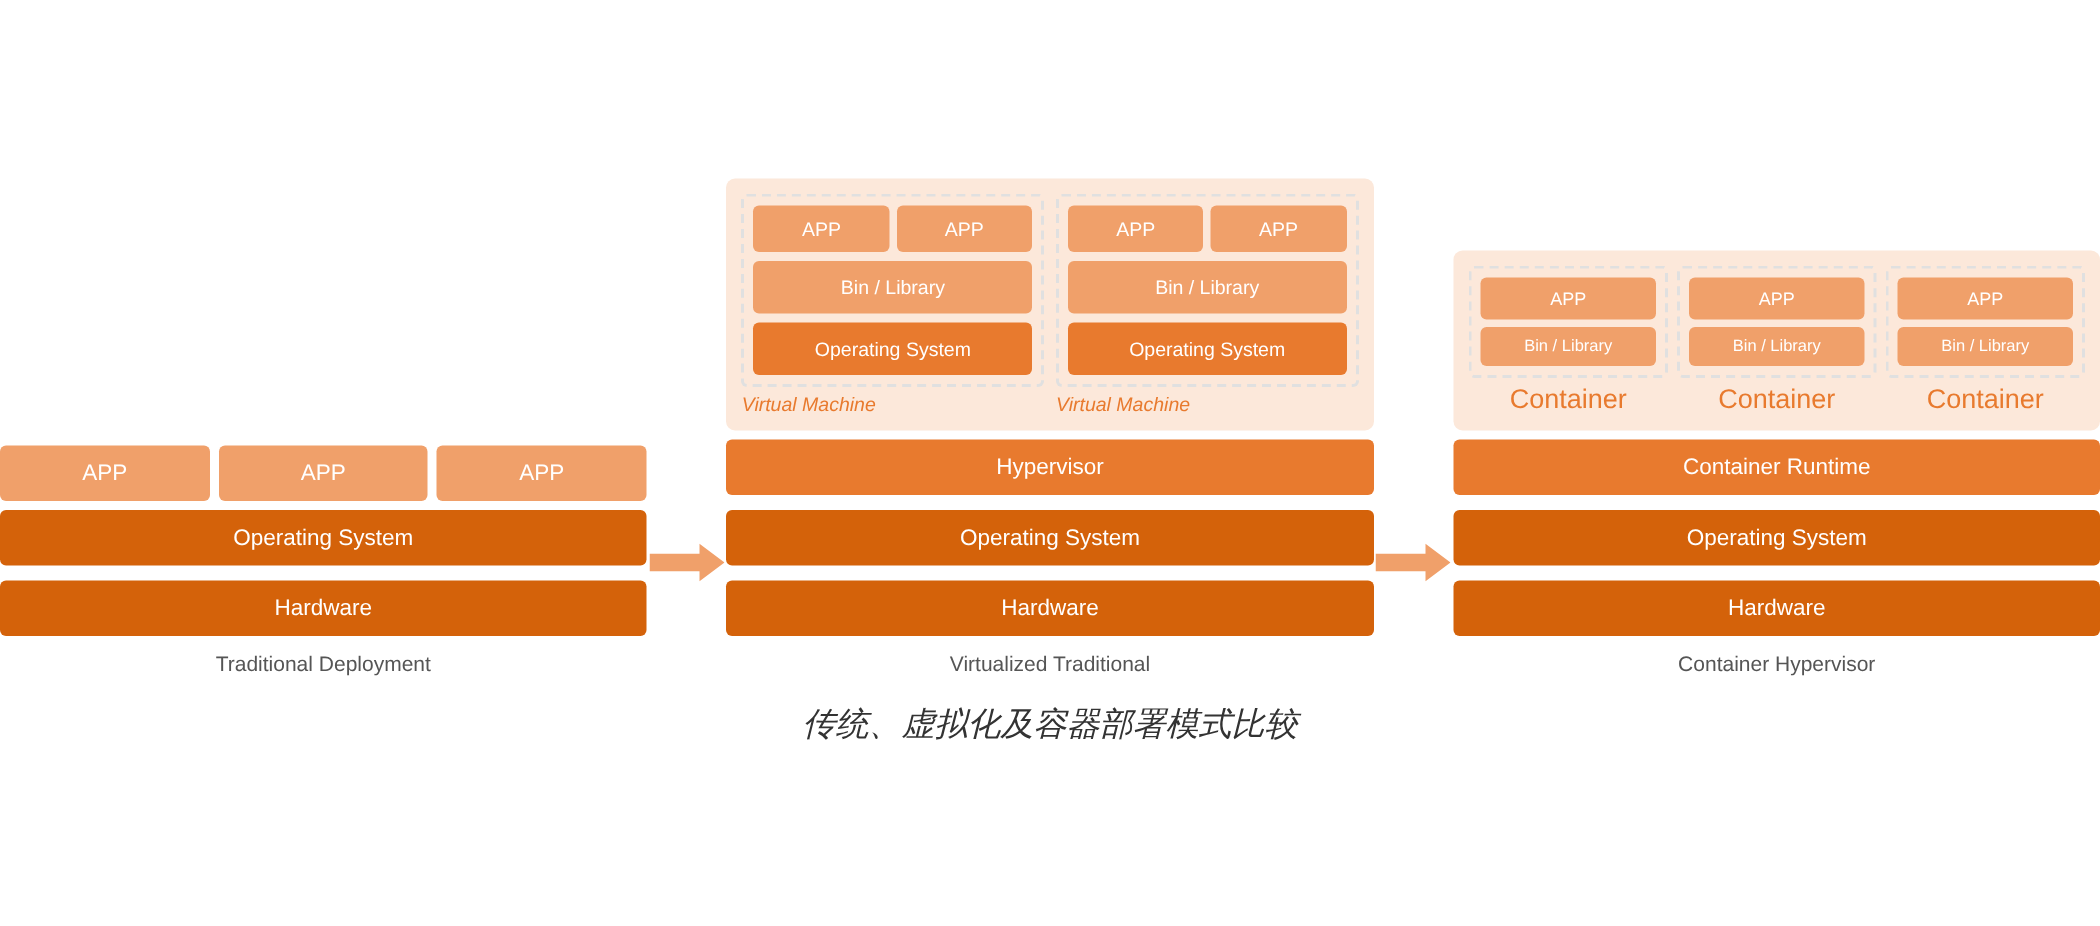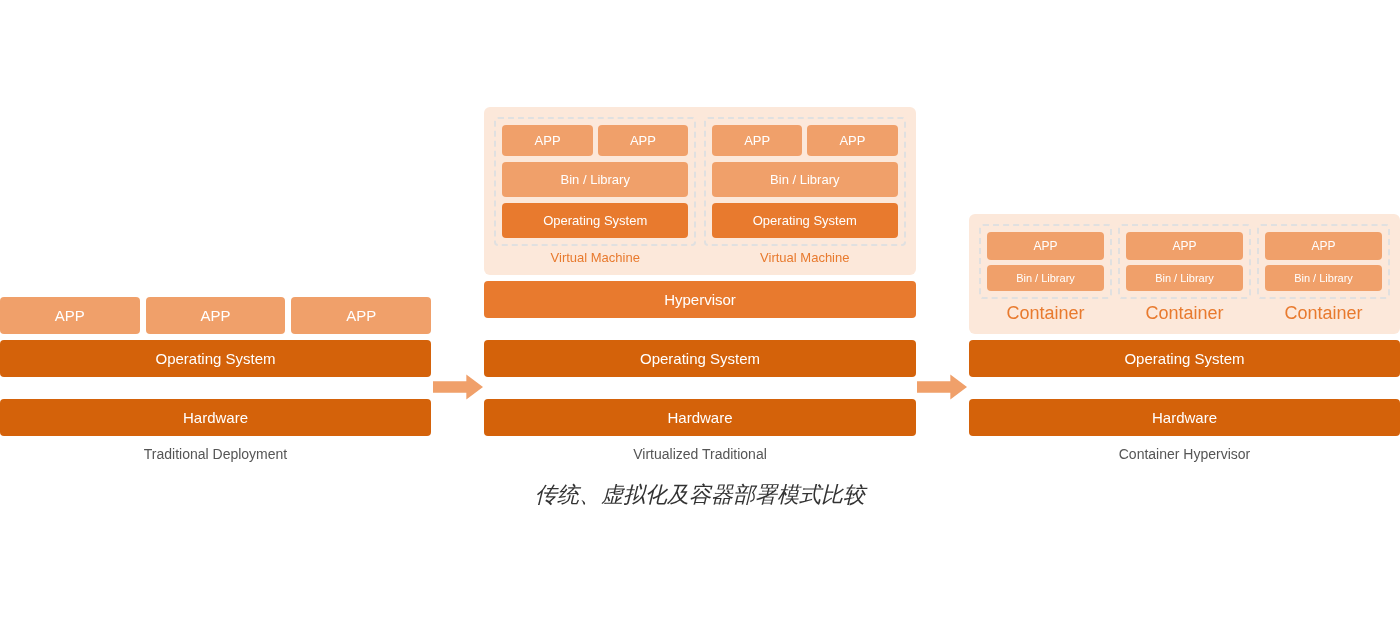--- a/index.html
+++ b/index.html
@@ -44,21 +44,21 @@
     }
     .arrow-shape {
       width: 50px;
       height: 30px;
     }
     
     .stack {
       width: 100%;
       display: flex;
       flex-direction: column;
-      gap: 22px;
+      gap: 10px;
     }
     .layer {
       display: flex;
       align-items: center;
       justify-content: center;
       border-radius: 4px;
       font-size: 15px;
       font-weight: 500;
       color: #fff;
       padding: 10px 8px;
@@ -100,24 +100,25 @@
     .vm-inner {
       flex: 1;
       display: flex;
       flex-direction: column;
       gap: 6px;
       border: 2px dashed #e0e0e0;
       border-radius: 4px;
       padding: 6px;
     }
     .vm-label {
-      text-align: center;
+      text-align: left;
       color: #e87a2e;
       font-size: 13px;
       margin-top: 4px;
+      font-style: italic;
     }
     .vm-apps {
       display: flex;
       gap: 5px;
     }
     .vm-app {
       flex: 1;
       display: flex;
       align-items: center;
       justify-content: center;
@@ -265,20 +266,21 @@
 
         <div style="flex:1; display:flex; flex-direction:column;">
           <div class="container-inner">
             <div class="c-app layer-light">APP</div>
             <div class="c-app layer-light" style="font-size:11px;">Bin / Library</div>
           </div>
           <div class="container-label">Container</div>
         </div>
       </div>
       <div class="stack">
+        <div class="layer layer-medium">Container Runtime</div>
         <div class="layer layer-dark">Operating System</div>
         <div class="layer layer-dark">Hardware</div>
       </div>
       <div class="deploy-label">Container Hypervisor</div>
     </div>
 
   </div>
 
   <div class="main-title">传统、虚拟化及容器部署模式比较</div>
 </div>

